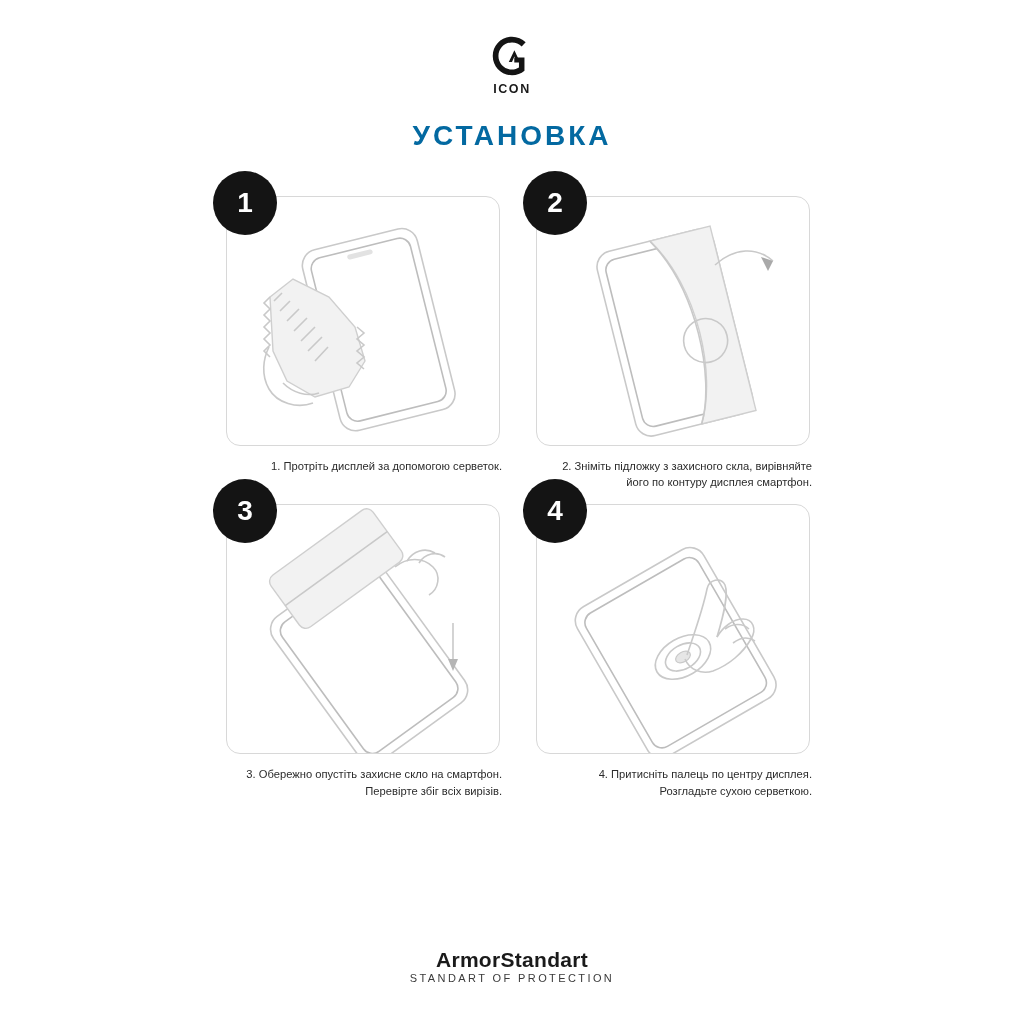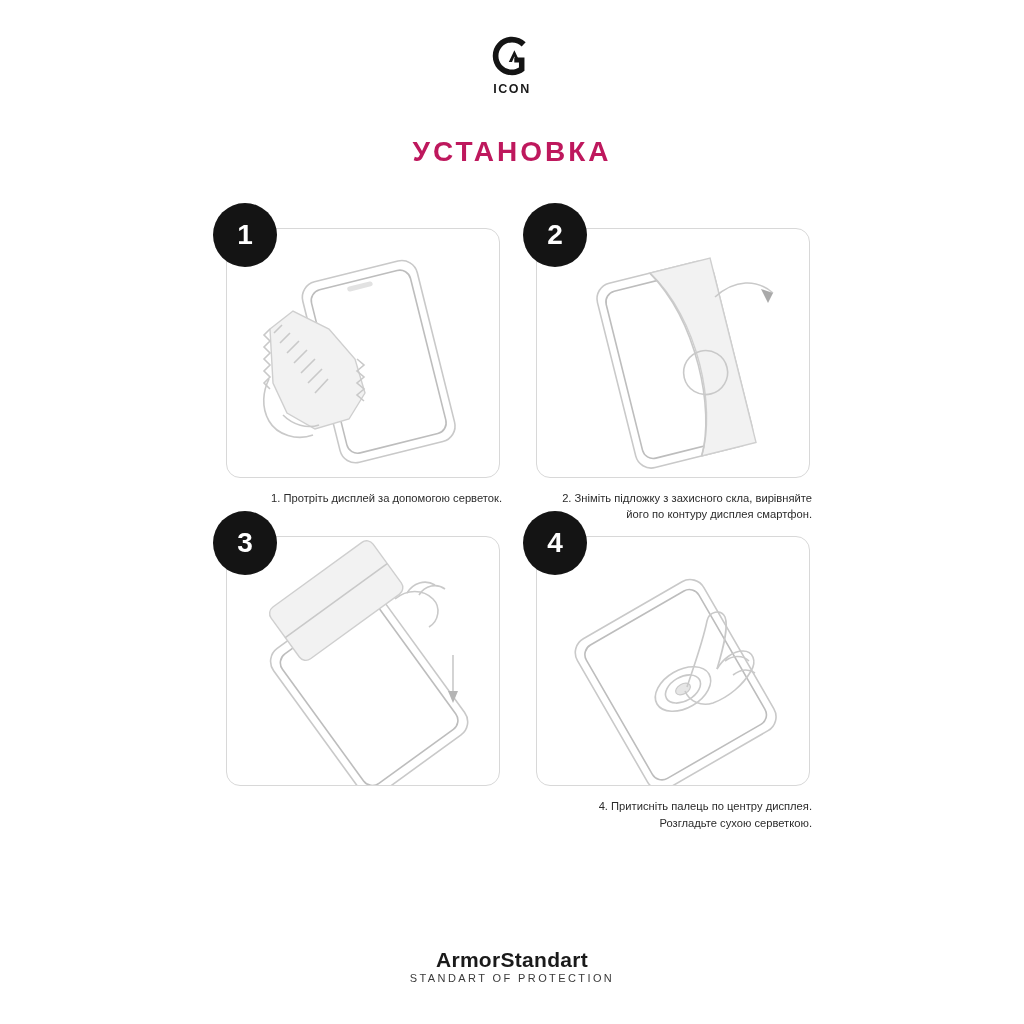--- a/index.html
+++ b/index.html
@@ -16,21 +16,20 @@
     overflow: hidden;
   }
 
   .page {
     width: 1024px;
     height: 1024px;
     position: relative;
     display: flex;
     flex-direction: column;
     align-items: center;
-    gap: 16px;
   }
 
   
   .brand {
     margin-top: 34px;
     display: flex;
     flex-direction: column;
     align-items: center;
   }
   .brand-mark {
@@ -45,21 +44,21 @@
     font-weight: 700;
     color: #1a1a1a;
   }
 
   
   .title {
     margin-top: 24px;
     font-size: 28px;
     font-weight: 700;
     letter-spacing: 3px;
-    color: #be185d;
+    color: #0369a1;
   }
 
   
   .steps {
     margin-top: 44px;
     width: 600px;
     display: grid;
     grid-template-columns: 290px 290px;
     column-gap: 20px;
     row-gap: 14px;
@@ -220,20 +219,24 @@
           </g>
 
           <path class="ln" d="M168 62 C180 52 196 52 206 62 C214 70 212 84 202 90"></path>
           <path class="ln" d="M180 56 C186 46 198 42 208 48"></path>
           <path class="ln" d="M192 58 C198 48 210 46 218 52"></path>
 
           <path class="ln" d="M226 118 L226 160" stroke="#b5b5b5" stroke-width="1.6"></path>
           <path d="M226 166 L221 154 L231 154 Z" fill="#b5b5b5"></path>
         </svg>
       </div>
+      <div class="caption">
+        <span>3. Обережно опустіть захисне скло на смартфон.</span>
+        <span class="l2">Перевірте збіг всіх вирізів.</span>
+      </div>
     </div>
 
     <div class="step">
       <div class="frame">
         <div class="badge">4</div>
         <svg class="illus" viewBox="0 0 272 248">
           <g transform="rotate(-30 140 140)">
             <rect class="fillwhite" x="62" y="60" width="146" height="172" rx="16"></rect>
             <rect class="ln-d" x="70" y="69" width="130" height="154" rx="11"></rect>
           </g>

